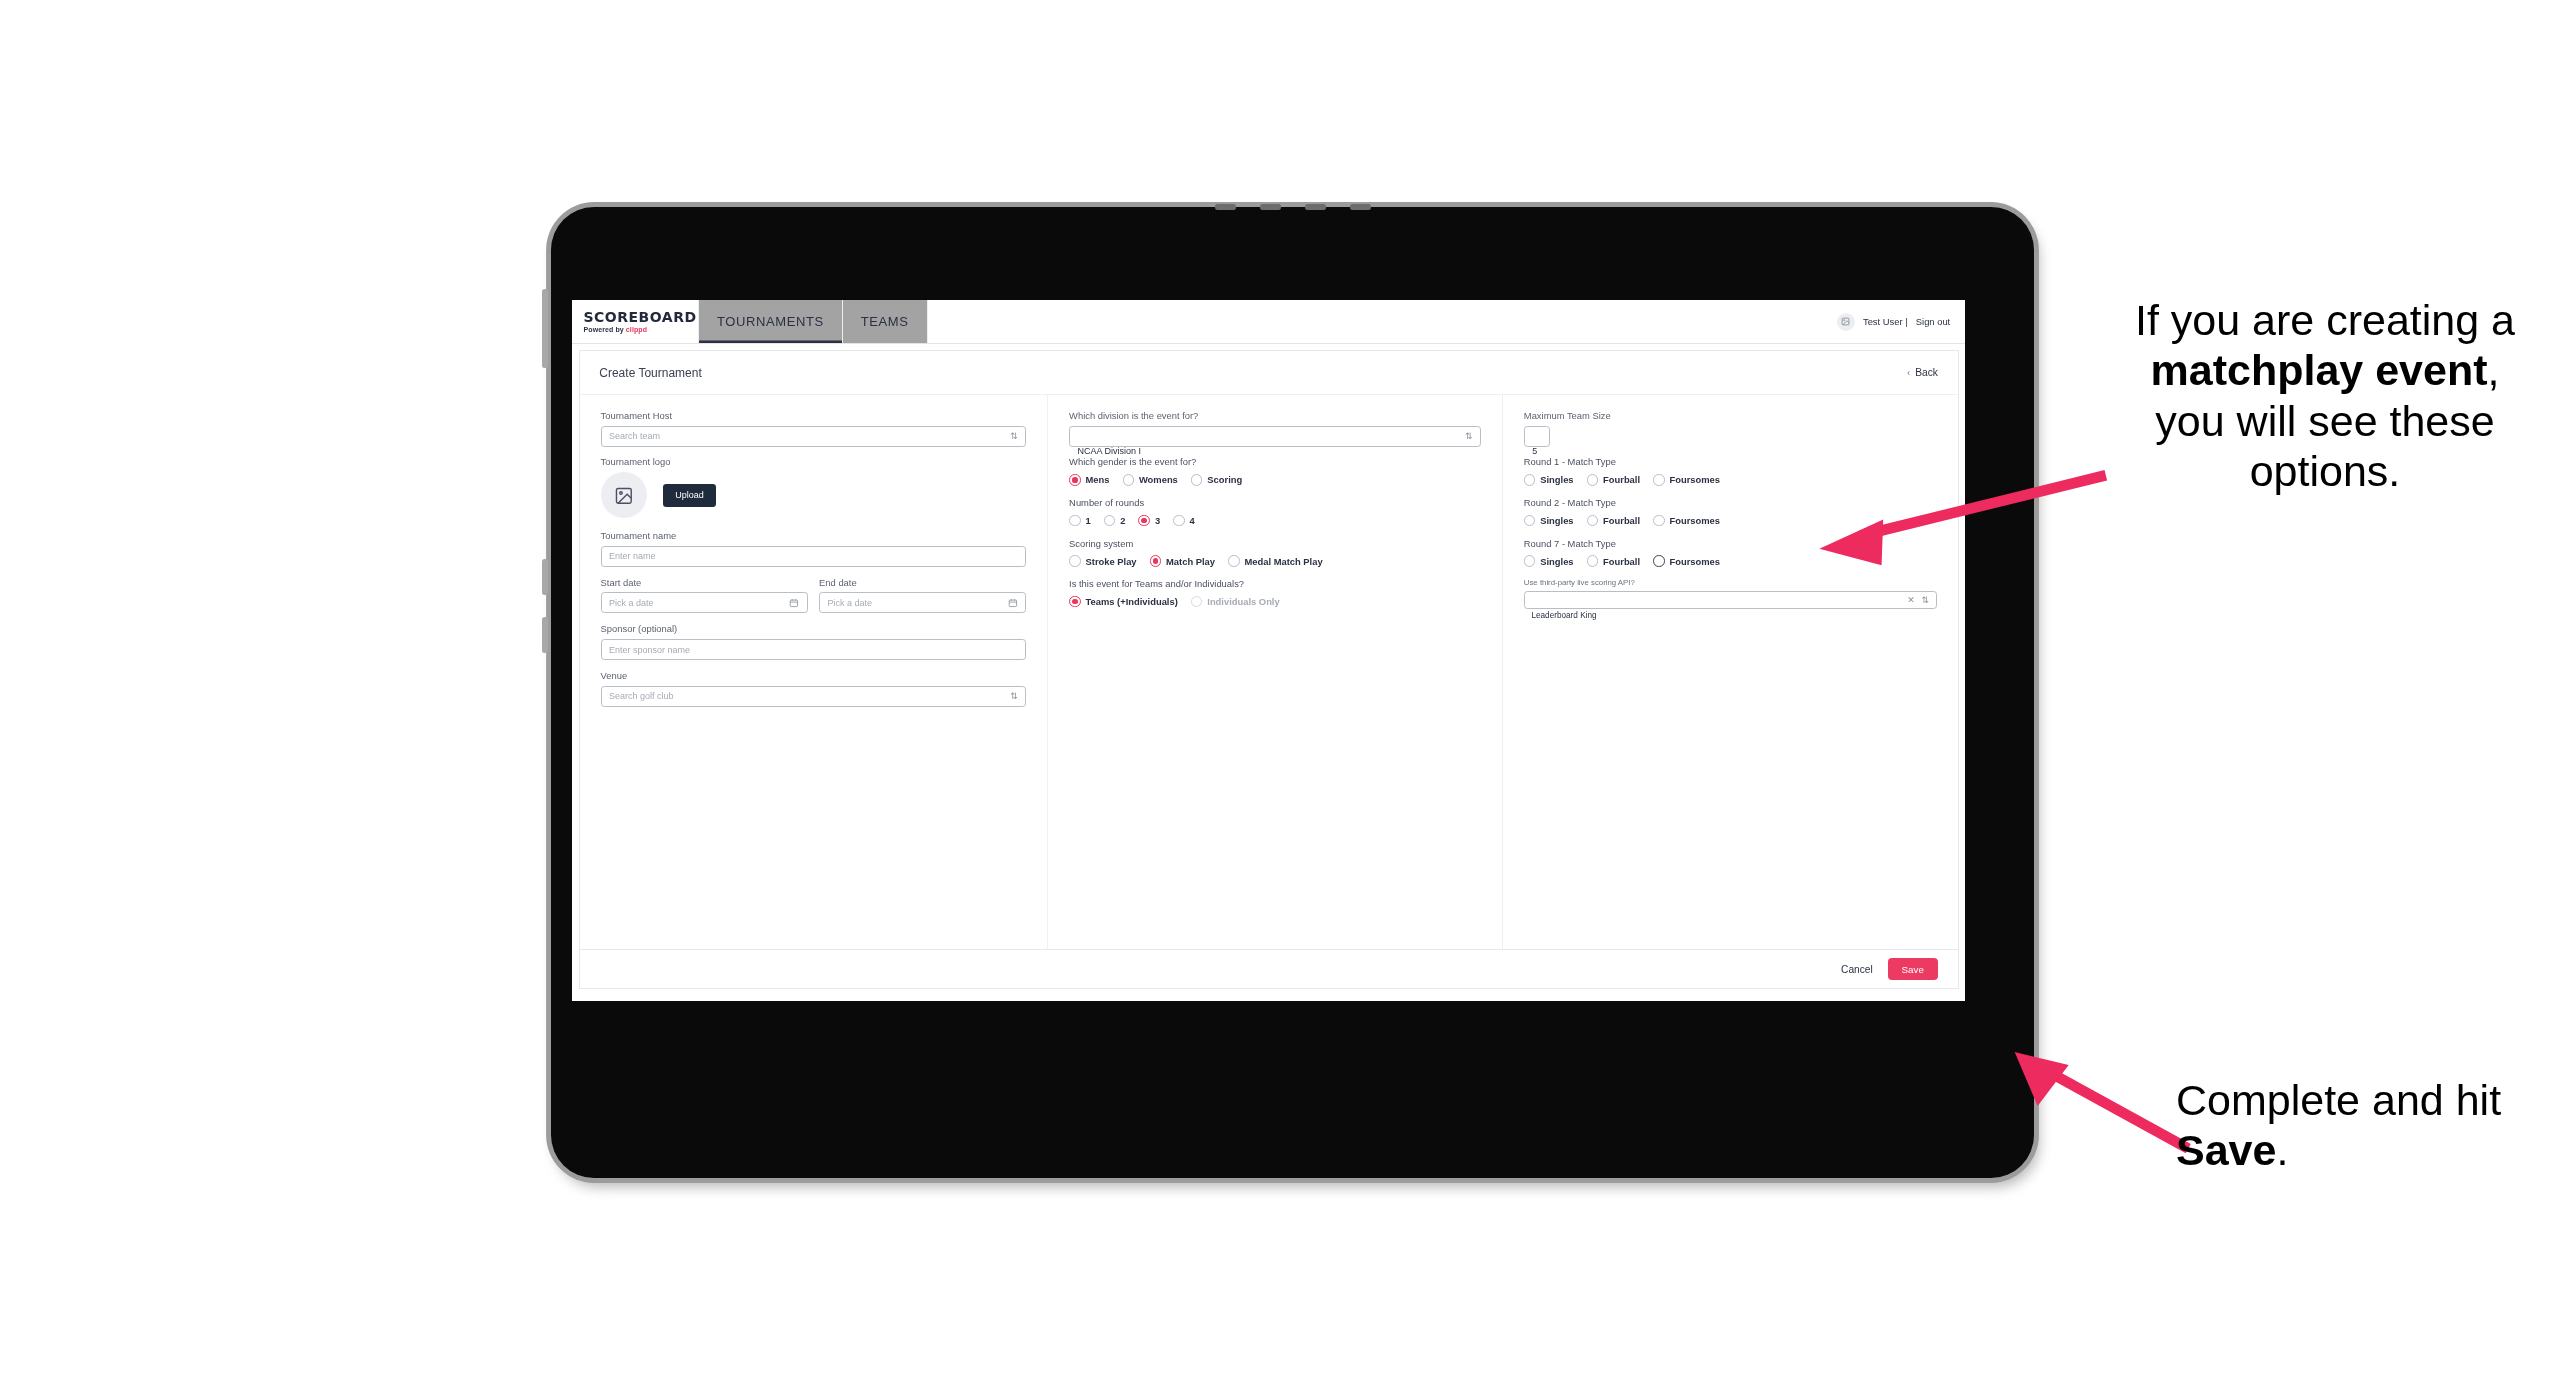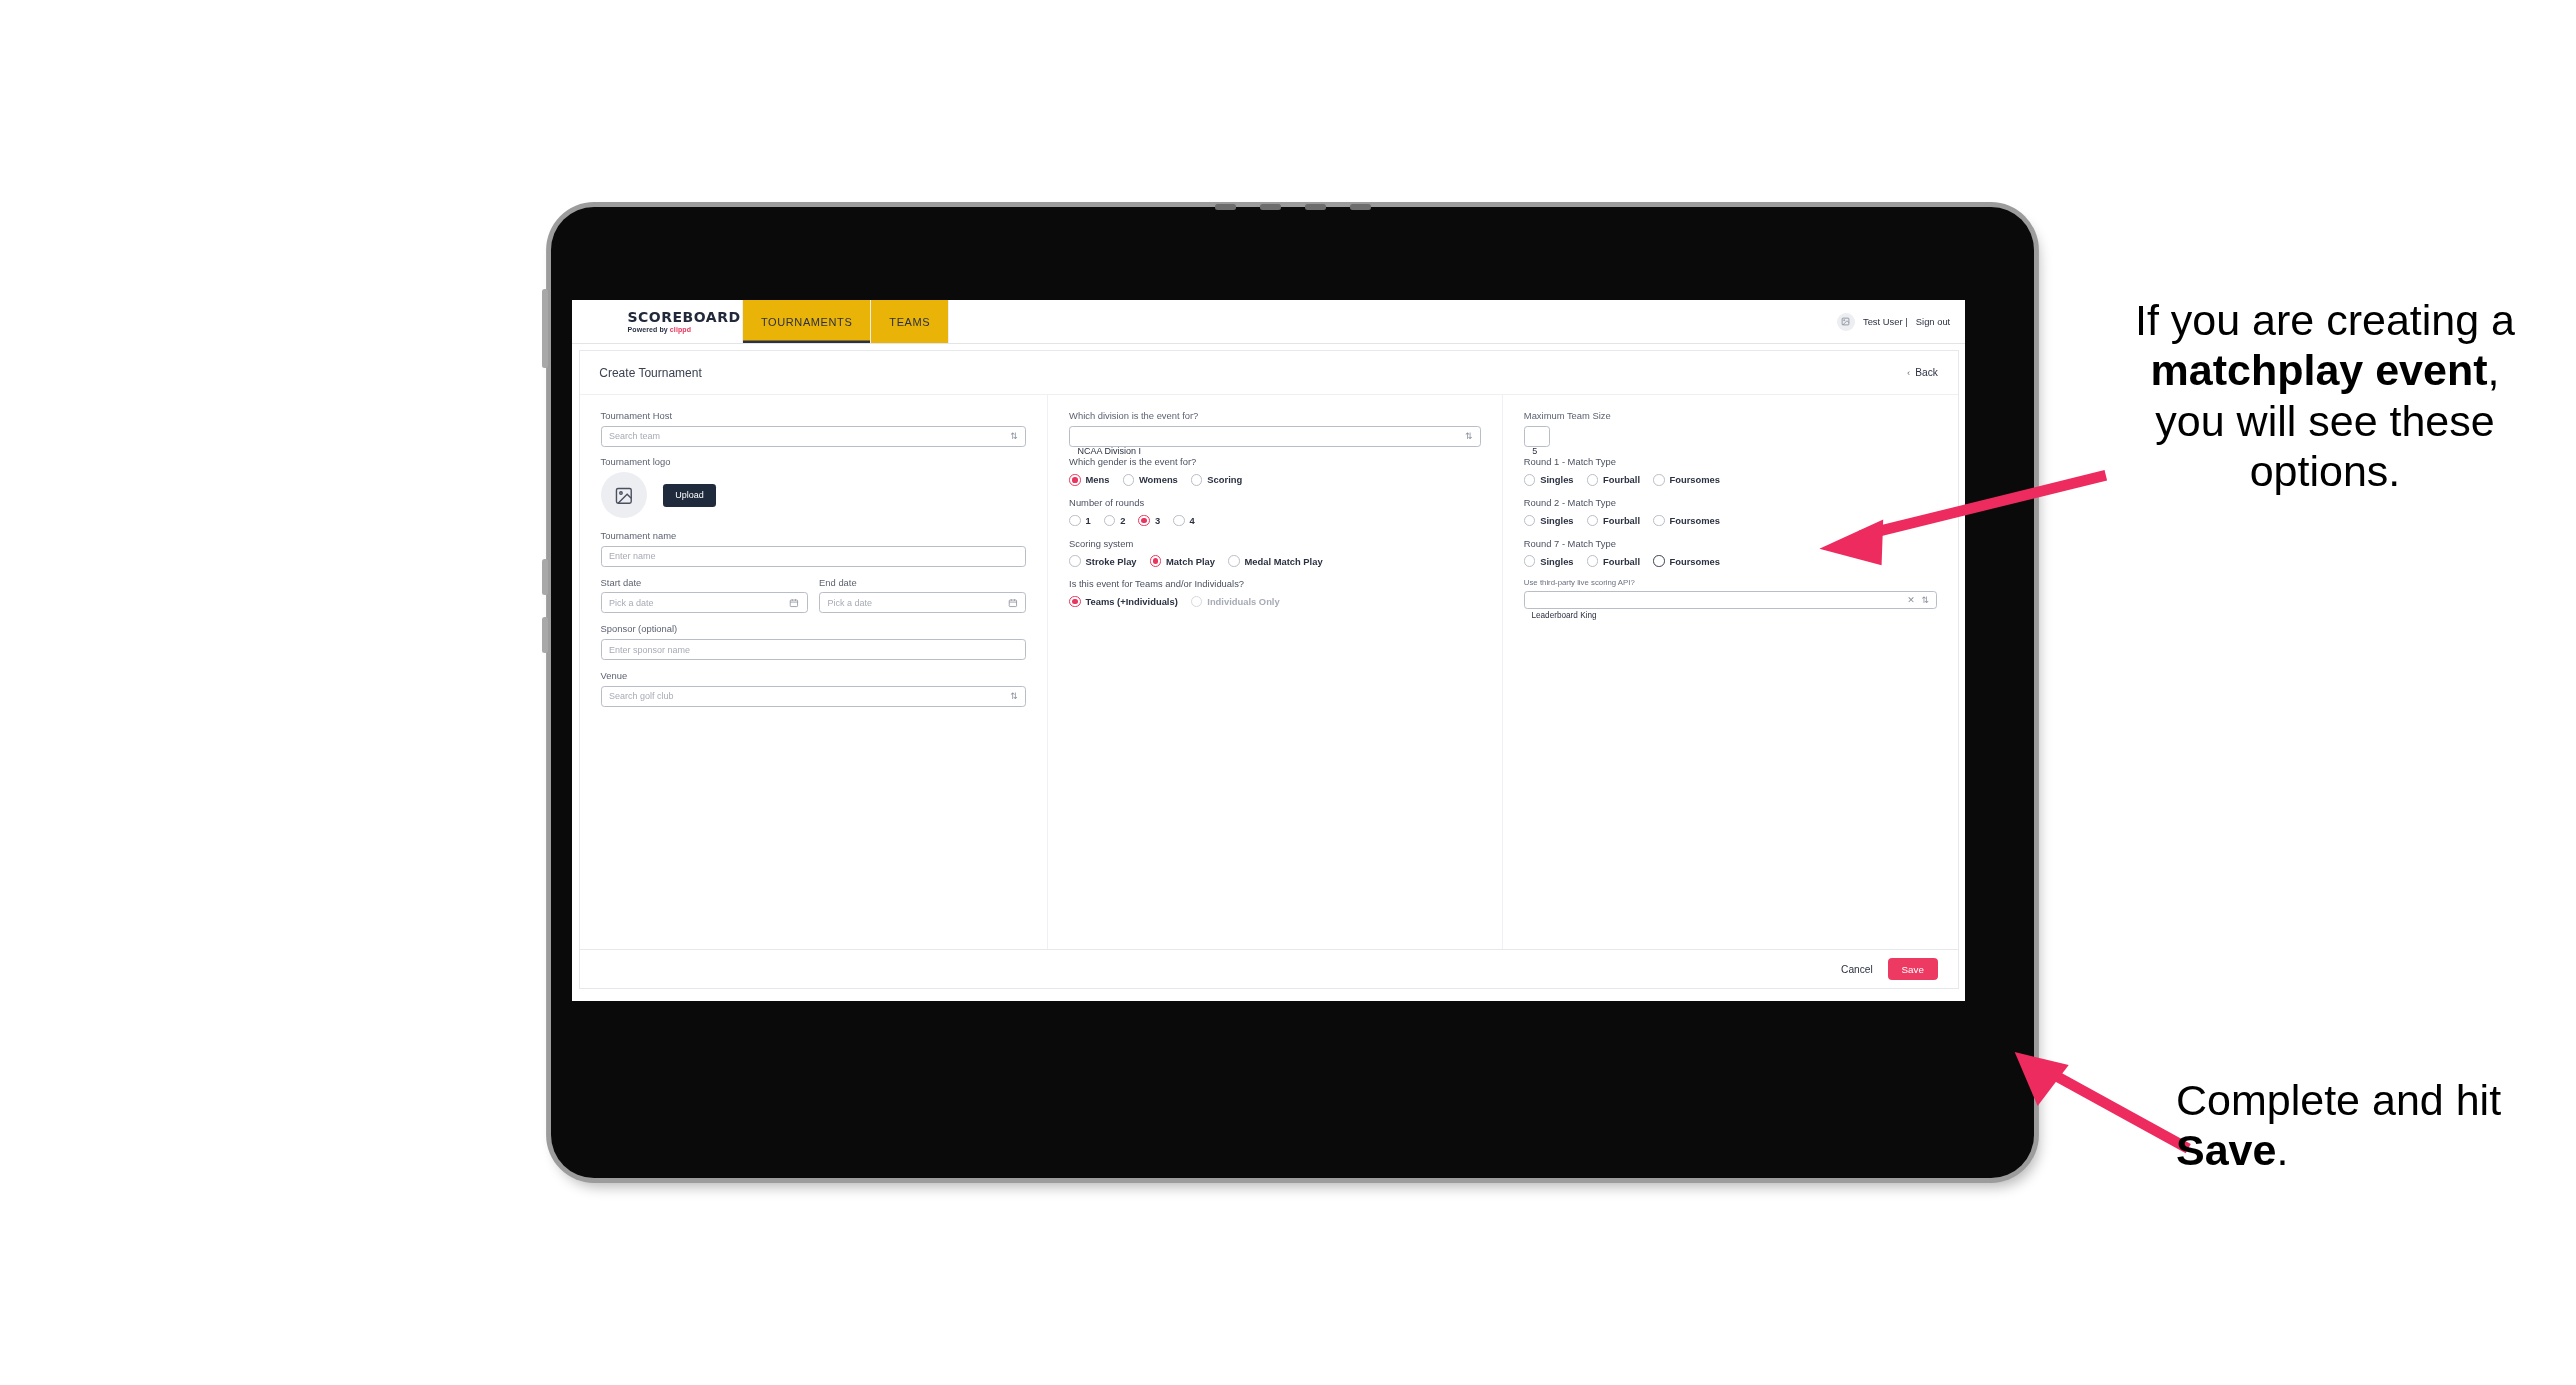--- a/index.html
+++ b/index.html
@@ -27,35 +27,35 @@
 
   
   #screen{
     position:absolute;left:21px;top:93px;width:1393px;height:701px;
     background:#ffffff;overflow:hidden;
   }
 
   
   #topnav{
     height:43px;background:#ffffff;border-bottom:0.8px solid #e2e4e8;
-    display:flex;align-items:stretch;position:relative;padding-left:44px;
+    display:flex;align-items:stretch;position:relative;
   }
   #brand{
     width:127px;display:flex;flex-direction:column;justify-content:center;
     padding-left:11.5px;box-sizing:border-box;border-right:0.8px solid #eceef1;
   }
   #brand .bname{
     font-family:"DejaVu Sans", sans-serif;
     font-weight:bold;font-size:14px;letter-spacing:0.5px;color:#22293a;line-height:1;
   }
   #brand .bsub{font-size:7px;color:#2b3142;font-weight:bold;margin-top:2.5px;letter-spacing:0.1px;}
   #brand .bsub b{color:#e8365e;}
   .navtab{
-    display:flex;align-items:center;padding:0 18px;font-size:11px;letter-spacing:0.6px;
-    color:#2b3142;border-right:0.8px solid #eceef1;cursor:pointer;background:#eab308;
+    display:flex;align-items:center;padding:0 18px;font-size:13px;letter-spacing:0.6px;
+    color:#2b3142;border-right:0.8px solid #eceef1;cursor:pointer;background:#a3a3a3;
   }
   .navtab.active{box-shadow:inset 0 -2.5px 0 0 #2b3142;}
   #nav-right{
     margin-left:auto;display:flex;align-items:center;gap:8.2px;padding-right:14.8px;font-size:9.4px;color:#2b3142;
   }
   #avatar{
     width:18px;height:18px;border-radius:50%;background:#eceef1;
     display:flex;align-items:center;justify-content:center;color:#7b818e;
   }
   #signout{cursor:pointer;}

